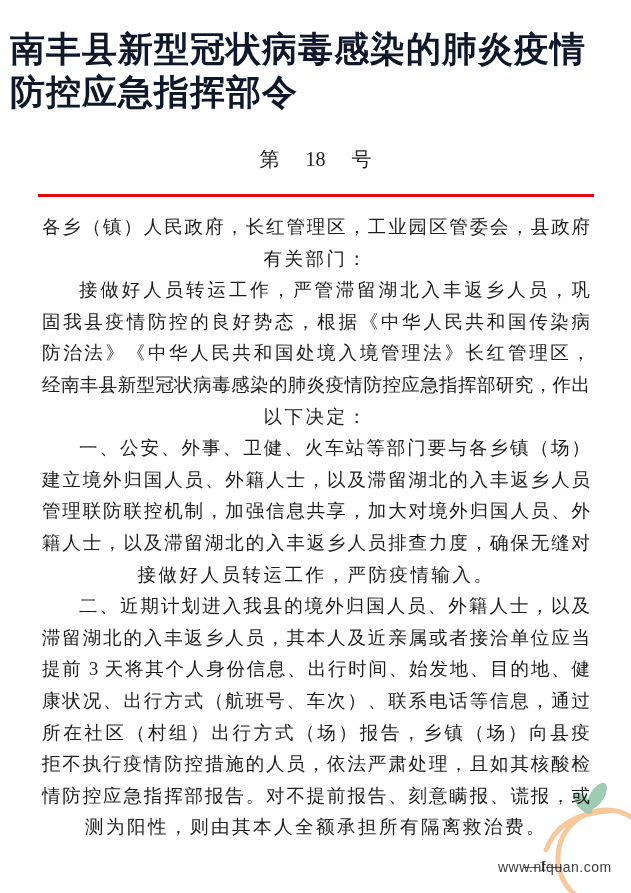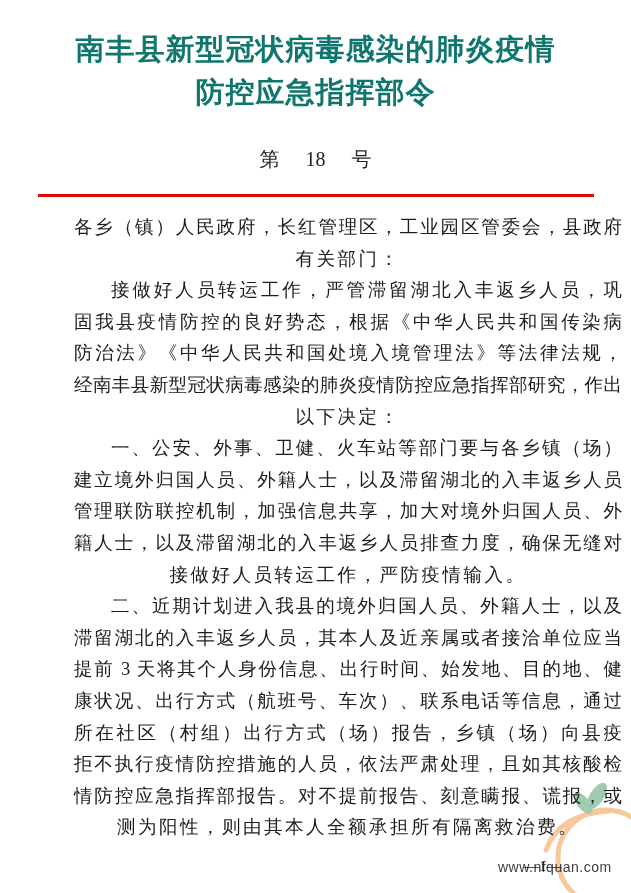--- a/index.html
+++ b/index.html
@@ -6,24 +6,24 @@
   body {
     width:631px; height:893px;
     background:#ffffff;
     position:relative;
     overflow:hidden;
     font-family:"Liberation Serif","DejaVu Serif",serif;
   }
   
   .doc-title {
     margin:28px 10px 0 10px;
-    text-align:center;
-    color:#0f766e;
+    text-align:left;
+    color:#0f172a;
     font-weight:bold;
-    font-size:29px;
+    font-size:35px;
     line-height:43px;
     letter-spacing:1px;
   }
   .doc-no {
     margin-top:32px;
     display:flex;
     justify-content:center;
     align-items:baseline;
     gap:26px;
     font-size:20px;
@@ -37,21 +37,20 @@
   }
   
   .body-text {
     position:absolute;
     left:42px; top:212px;
     width:548px;
     font-size:18.5px;
     line-height:31.6px;
     color:#1c1c1c;
     z-index:2;
-    margin-left:32px;
   }
   .bline { white-space:normal;text-align:center; }
   .bline.fill {
     text-align:justify;
     text-align-last:justify;
     -moz-text-align-last:justify;
   }
   .bline:not(.fill) { letter-spacing:2.5px; }
   .bline.ind { text-indent:37px; }
   
@@ -115,21 +114,21 @@
   <span>号</span>
 </div>
 
 <div class="red-rule"></div>
 
 <div class="body-text">
   <div class="bline fill">各乡（镇）人民政府，长红管理区，工业园区管委会，县政府</div>
   <div class="bline">有关部门：</div>
   <div class="bline fill ind">接做好人员转运工作，严管滞留湖北入丰返乡人员，巩</div>
   <div class="bline fill">固我县疫情防控的良好势态，根据《中华人民共和国传染病</div>
-  <div class="bline fill">防治法》《中华人民共和国处境入境管理法》等法律法规，</div>
+  <div class="bline fill">防治法》《中华人民共和国处境入境管理法》长红管理区，</div>
   <div class="bline fill">经南丰县新型冠状病毒感染的肺炎疫情防控应急指挥部研究，作出</div>
   <div class="bline">以下决定：</div>
   <div class="bline fill ind">一、公安、外事、卫健、火车站等部门要与各乡镇（场）</div>
   <div class="bline fill">建立境外归国人员、外籍人士，以及滞留湖北的入丰返乡人员</div>
   <div class="bline fill">管理联防联控机制，加强信息共享，加大对境外归国人员、外</div>
   <div class="bline fill">籍人士，以及滞留湖北的入丰返乡人员排查力度，确保无缝对</div>
   <div class="bline">接做好人员转运工作，严防疫情输入。</div>
   <div class="bline fill ind">二、近期计划进入我县的境外归国人员、外籍人士，以及</div>
   <div class="bline fill">滞留湖北的入丰返乡人员，其本人及近亲属或者接洽单位应当</div>
   <div class="bline fill">提前 3 天将其个人身份信息、出行时间、始发地、目的地、健</div>

